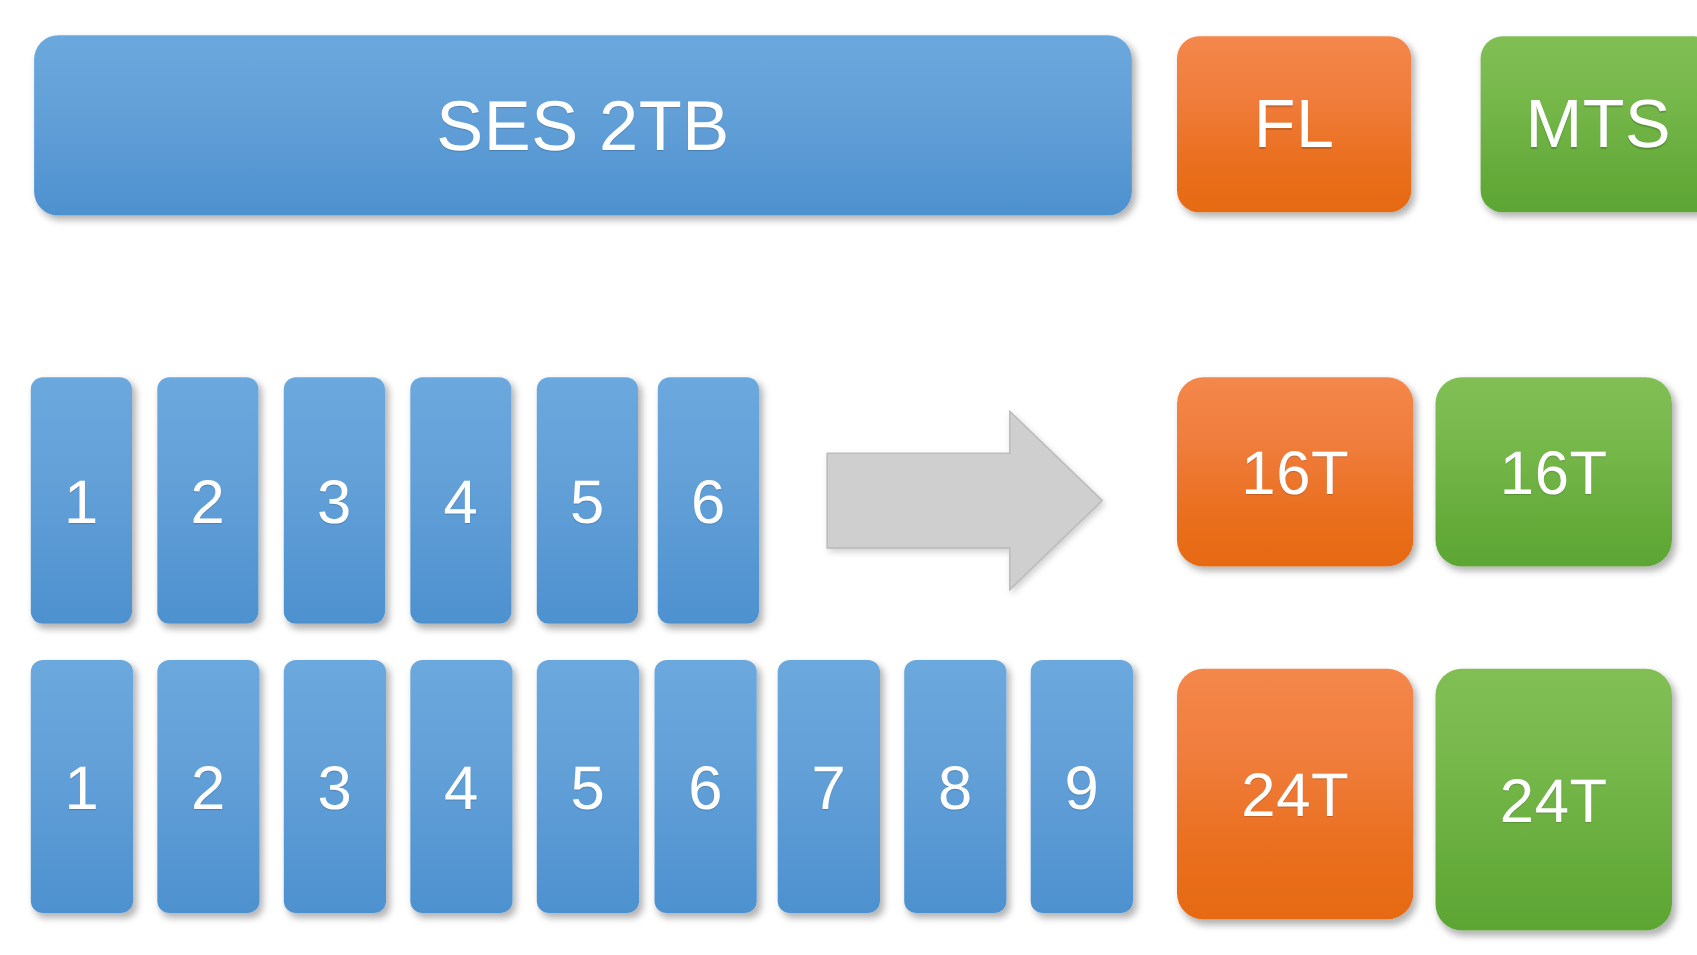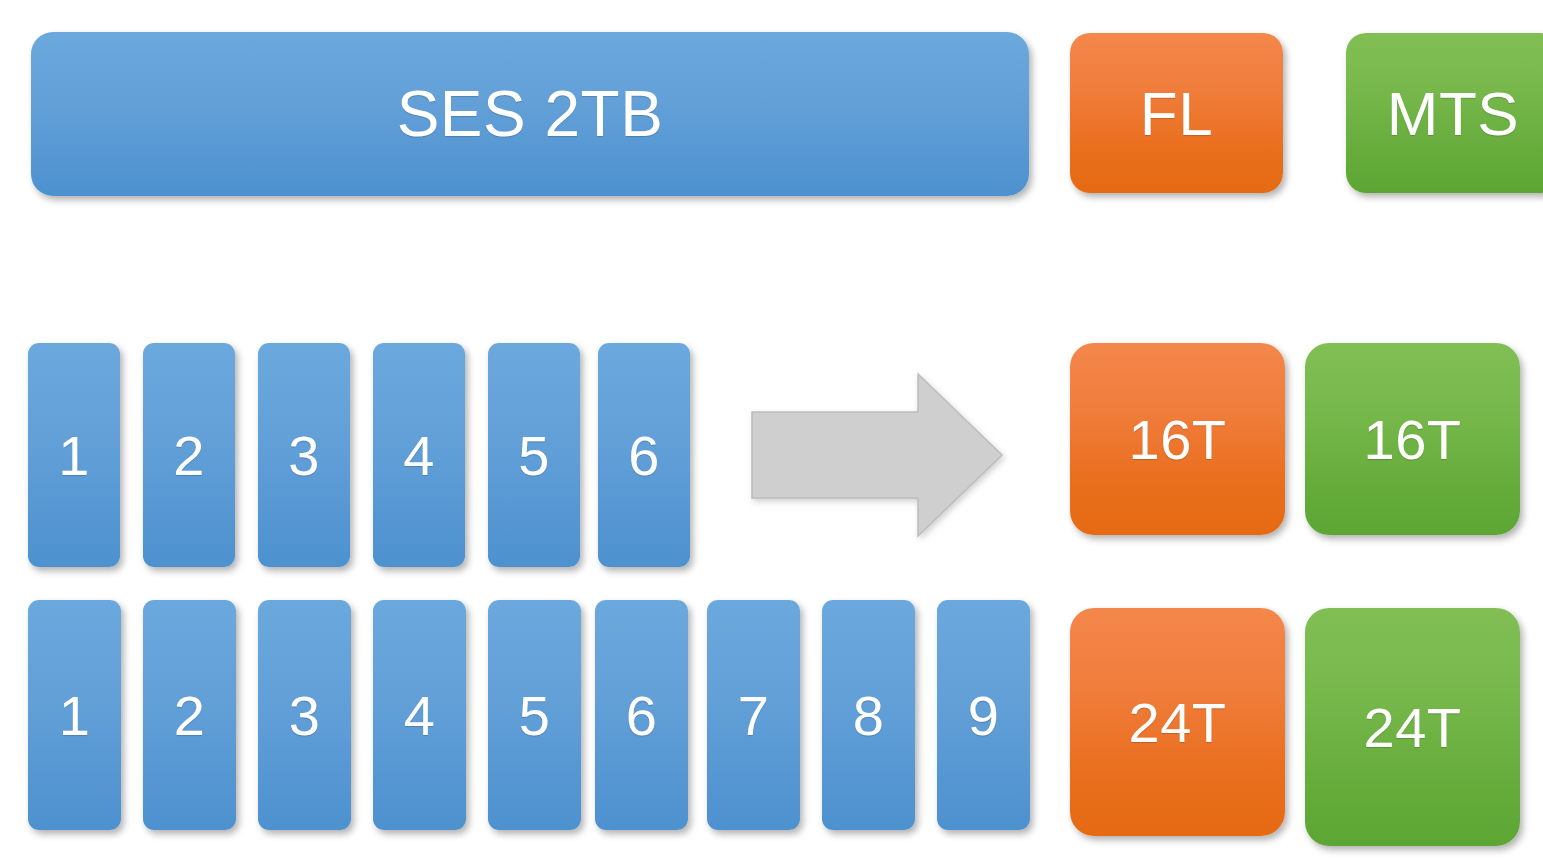--- a/index.html
+++ b/index.html
@@ -84,21 +84,21 @@
   }
   .slot.row-a { top: 343px; }
   .slot.row-b { top: 600px; height: 230px; width: 93px; }
 
   
   .cap {
     width: 215px;
     border-radius: 24px;
     font-size: 56px;
   }
-  .cap.row-a { top: 343px; height: 192px; }
+  .cap.row-a { top: 343px; height: 172px; }
   .cap.row-b { top: 608px; height: 228px; }
   .cap.col-orange { left: 1070px; }
   .cap.col-green  { left: 1305px; }
   .cap.row-b.col-green { height: 238px; }
 
   
   #arrow {
     position: absolute;
     left: 748px;
     top: 368px;

